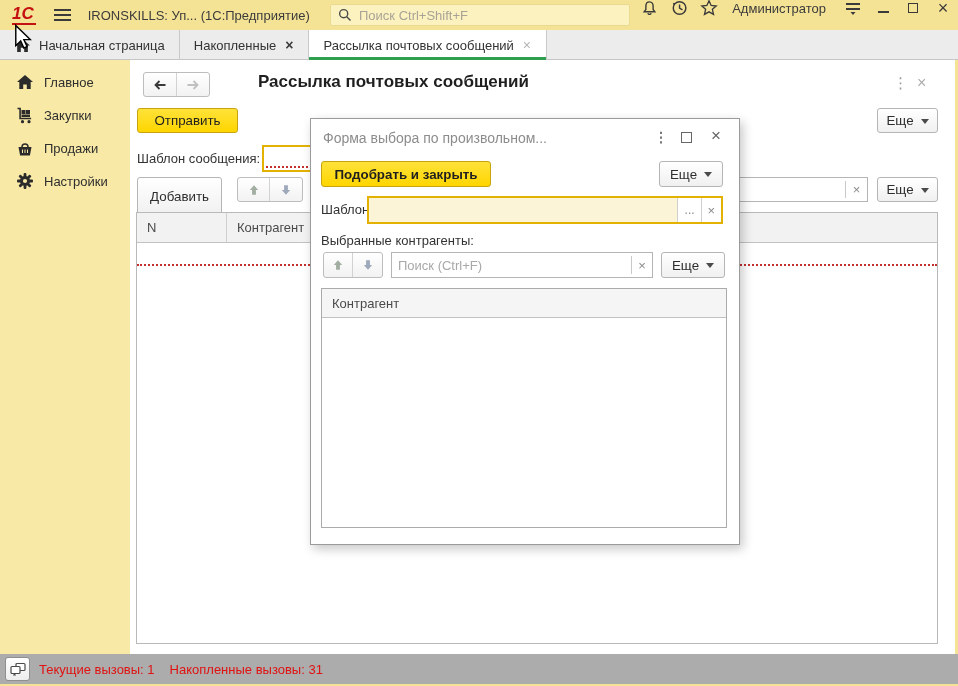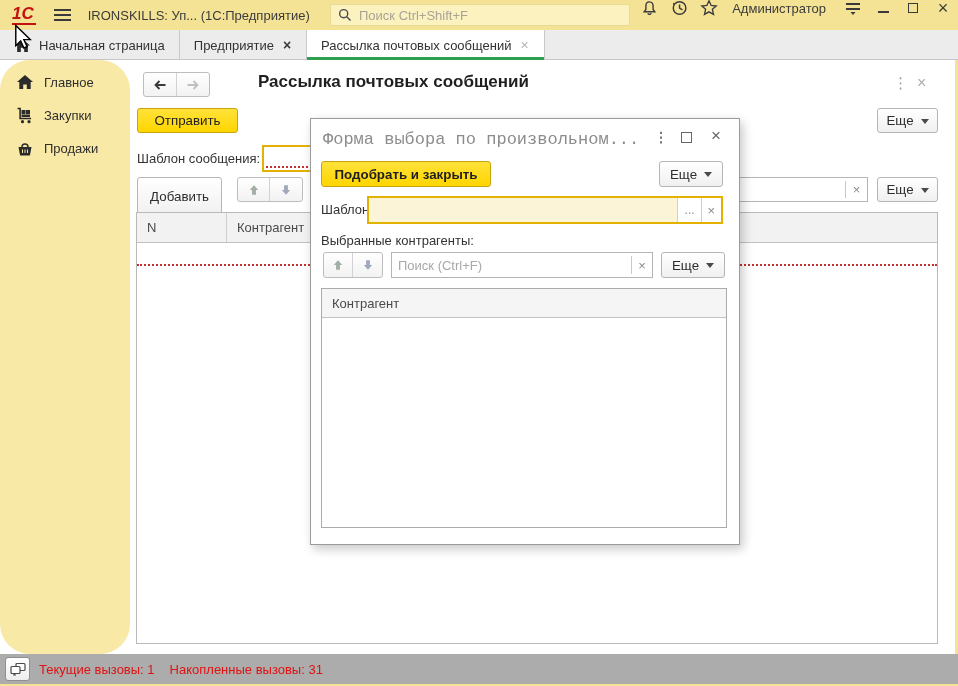--- a/index.html
+++ b/index.html
@@ -35,21 +35,21 @@
   .tab { position:relative; height:30px; display:flex; align-items:center; gap:8px;
     padding:0 14px; border-right:1px solid #C9C9C9; cursor:pointer; color:#333; white-space:nowrap; }
   .tab.active { background:#FFFFFF; }
   .tab .underline { position:absolute; left:0; right:0; bottom:0; height:3px; background:#2E9E4F; }
   .tab-close { font-size:14px; line-height:1; padding:0 1px; cursor:pointer; }
   .tab-close.dark { color:#3a3a3a; font-weight:bold; }
   .tab-close.light { color:#B5B5B5; }
 
   
   .sidebar { position:absolute; left:0; top:60px; width:130px; height:594px;
-    background:#F8E9A6; padding-top:10px;border-radius:30px; }
+    background:#F8E9A6; padding-top:10px; }
   .side-item { display:flex; align-items:center; gap:10px; height:24px;
     padding-left:16px; margin-bottom:9px; cursor:pointer; color:#2e2e2e; }
   .content-bg { position:absolute; left:130px; top:60px; width:828px; height:594px; background:#fff; }
   .right-edge { position:absolute; left:955px; top:60px; width:3px; height:594px; background:#F5E395; }
 
   
   .btn { display:inline-flex; align-items:center; justify-content:center;
     background:linear-gradient(#FFFFFF,#F0F0F0); border:1px solid #B5B5B5;
     border-radius:3px; color:#2e2e2e; cursor:pointer; }
   .btn-yellow { background:linear-gradient(#FFE23A,#FFD600); border:1px solid #C7A40E;
@@ -90,22 +90,22 @@
   .main-table .thead { display:flex; height:30px; background:#F2F2F2;
     border-bottom:1px solid #C2C2C2; color:#4a4a4a; }
   .main-table .th { display:flex; align-items:center; padding-left:10px; }
   .main-table .th-n { width:90px; border-right:1px solid #CFCFCF; }
   .main-table .th-c { flex:1; }
   .empty-row { height:23px; border-bottom:2px dotted #C43030; }
 
   
   .dialog { position:absolute; left:310px; top:118px; width:430px; height:427px;
     background:#fff; border:1px solid #9B9B9B; box-shadow:3px 4px 10px rgba(0,0,0,0.22); z-index:10; }
-  .dlg-title { position:absolute; left:12px; top:11px; width:325px; font-size:17px;
-    color:#8C8C8C; white-space:nowrap; overflow:hidden;font-family:Liberation Mono, monospace; }
+  .dlg-title { position:absolute; left:12px; top:11px; width:325px; font-size:14px;
+    color:#8C8C8C; white-space:nowrap; overflow:hidden; }
   .dlg-dots { position:absolute; left:343px; top:10px; color:#777; font-size:14px; font-weight:bold; cursor:pointer; }
   .dlg-max { position:absolute; left:370px; top:13px; cursor:pointer; }
   .dlg-max i { display:block; width:11px; height:11px; border:1.5px solid #666; }
   .dlg-close { position:absolute; left:400px; top:7px; color:#666; font-size:17px; cursor:pointer; }
   .dlg-pick { position:absolute; left:10px; top:42px; width:170px; height:26px; font-weight:bold; }
   .dlg-more-top { position:absolute; left:348px; top:42px; width:64px; height:26px; }
   .dlg-filter-lbl { position:absolute; left:10px; top:83px; }
   .otbor-wrap { position:absolute; left:56px; top:77px; width:356px; height:28px;
     border:2px solid #E3B200; display:flex; align-items:stretch; background:#fff; }
   .otbor-wrap .txt { background:#FBF4D6; }
@@ -191,21 +191,21 @@
 </div>
 
 <div class="tabbar">
   <div class="tab">
     <svg width="17" height="15" viewBox="0 0 18 16">
       <path d="M9 1l8 7h-2.3v7h-3.9v-4.5H7.2V15H3.3V8H1z" fill="#2b2b2b"></path>
     </svg>
     <span>Начальная страница</span>
   </div>
   <div class="tab">
-    <span>Предприятие</span>
+    <span>Накопленные</span>
     <span class="tab-close dark">×</span>
   </div>
   <div class="tab active">
     <span>Рассылка почтовых сообщений</span>
     <span class="tab-close light">×</span>
     <span class="underline"></span>
   </div>
 </div>
 
 <div class="sidebar">
@@ -227,20 +227,33 @@
     <span>Закупки</span>
   </div>
   <div class="side-item">
     <svg width="18" height="17" viewBox="0 0 18 17">
         <path d="M6 7C6 3 12 3 12 7" fill="none" stroke="#2b2b2b" stroke-width="1.5"></path>
         <path d="M2.5 7h13l-1.6 8.5H4.1z" fill="#2b2b2b"></path>
         <path d="M6.5 9.5v3.5M9 9.5V13M11.5 9.5V13" stroke="#F8E9A6" stroke-width="1"></path>
       </svg>
     <span>Продажи</span>
   </div>
+  <div class="side-item">
+    <svg width="18" height="18" viewBox="0 0 18 18">
+        <g fill="#2b2b2b">
+          <rect x="7.6" y="1" width="2.8" height="16" rx="1"></rect>
+          <rect x="7.6" y="1" width="2.8" height="16" rx="1" transform="rotate(45 9 9)"></rect>
+          <rect x="7.6" y="1" width="2.8" height="16" rx="1" transform="rotate(90 9 9)"></rect>
+          <rect x="7.6" y="1" width="2.8" height="16" rx="1" transform="rotate(135 9 9)"></rect>
+          <circle cx="9" cy="9" r="5"></circle>
+        </g>
+        <circle cx="9" cy="9" r="2.1" fill="#F8E9A6"></circle>
+      </svg>
+    <span>Настройки</span>
+  </div>
 </div>
 
 <div class="content-bg"></div>
 <div class="right-edge"></div>
 
 <div class="nav-group">
   <span class="nav-half">
     <svg width="16" height="16" viewBox="0 0 16 16">
         <path d="M13.5 8h-10M7.5 4l-4 4 4 4" fill="none" stroke="#3a3a3a" stroke-width="1.8"></path>
       </svg>

